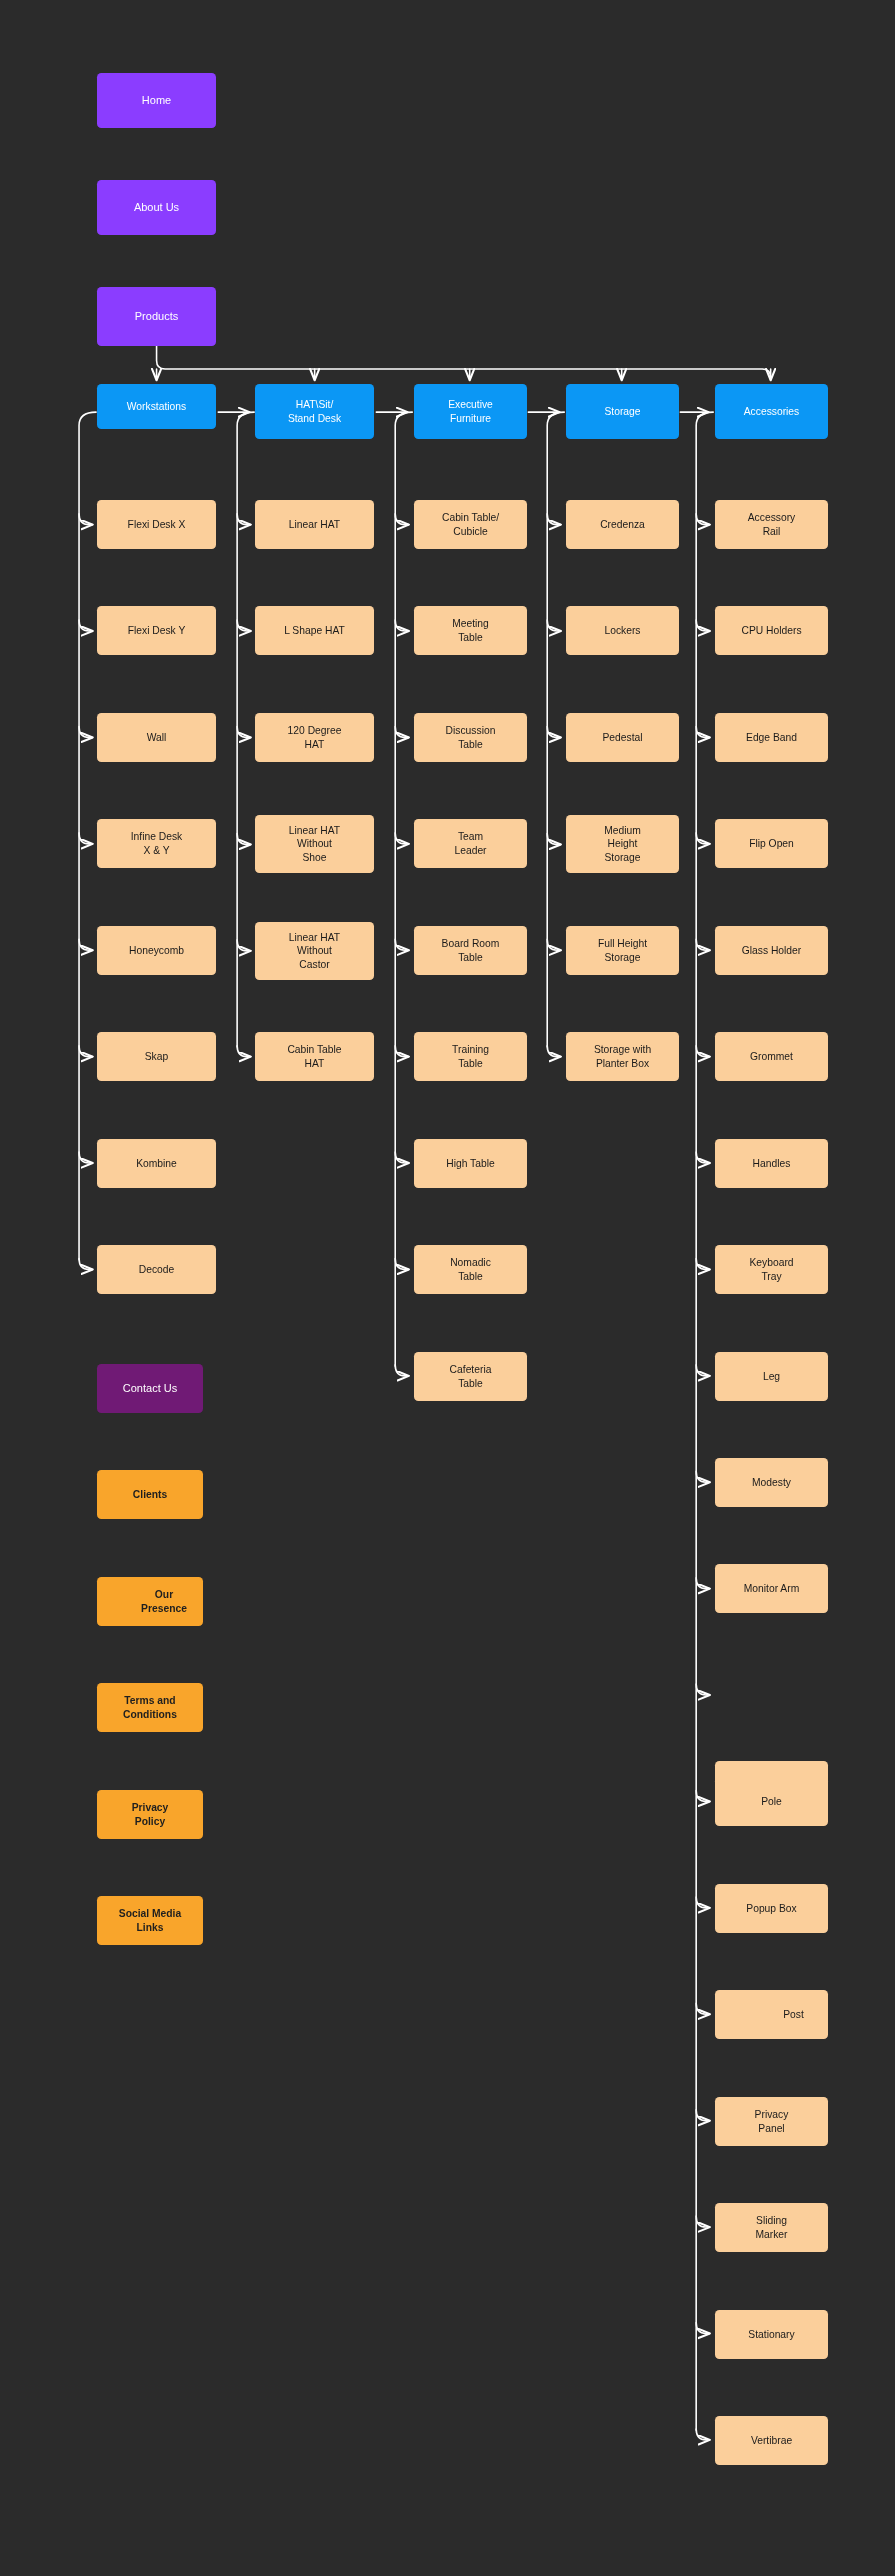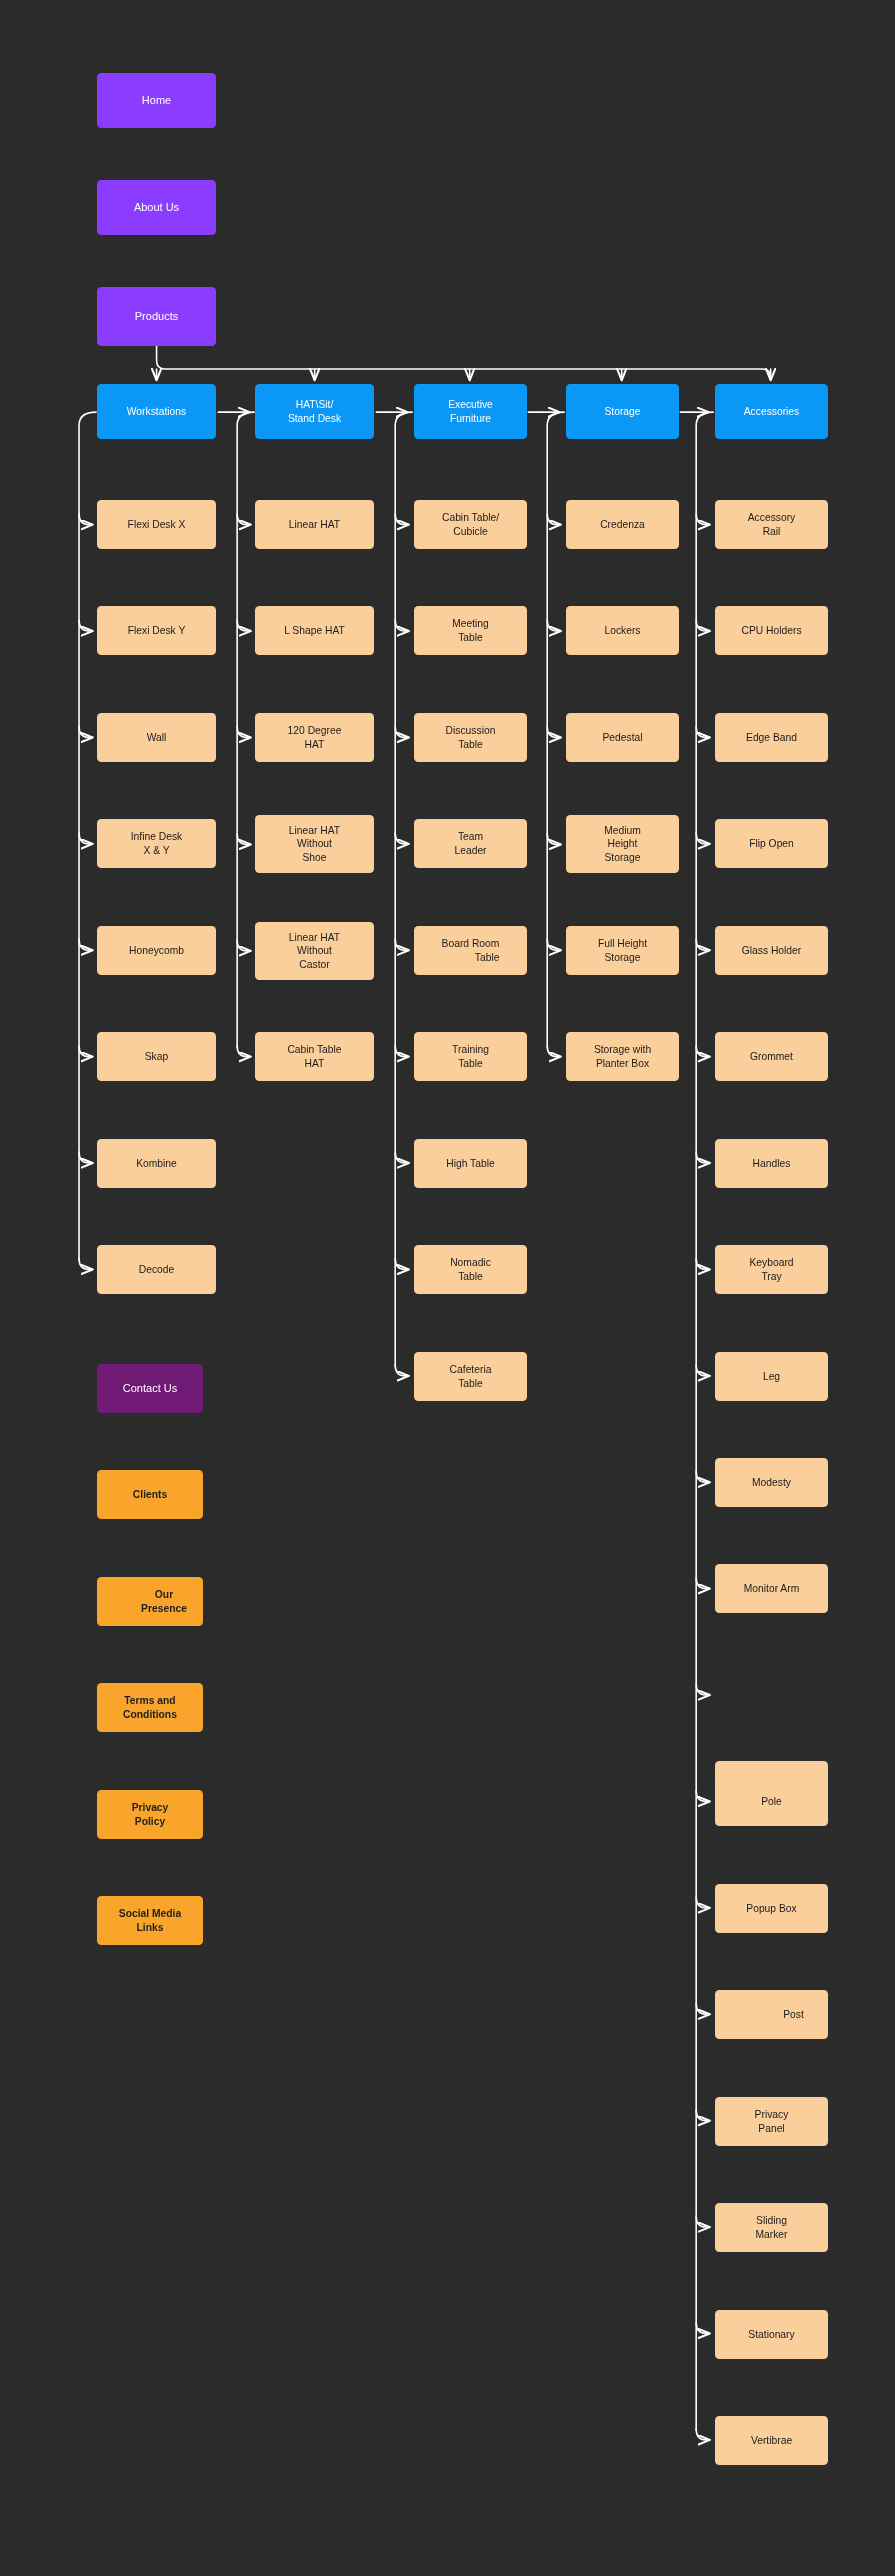--- a/index.html
+++ b/index.html
@@ -104,21 +104,21 @@
         <path d="M1145,3294 Q1145,3312 1161,3312 L1167,3312" marker-end="url(#arr)"></path>
         <path d="M1145,3469 Q1145,3487 1161,3487 L1167,3487" marker-end="url(#arr)"></path>
         <path d="M1145,3644 Q1145,3662 1161,3662 L1167,3662" marker-end="url(#arr)"></path>
         <path d="M1145,3819 Q1145,3837 1161,3837 L1167,3837" marker-end="url(#arr)"></path>
         <path d="M1145,3994 Q1145,4012 1161,4012 L1167,4012" marker-end="url(#arr)"></path>
       </g>
   </svg>
 <div class="node n-root" style="left: 97px; top: 73px; width: 119px; height: 55px;">Home</div>
     <div class="node n-root" style="left: 97px; top: 180px; width: 119px; height: 55px;">About Us</div>
     <div class="node n-root" style="left: 97px; top: 287px; width: 119px; height: 59px;">Products</div>
-    <div class="node n-cat" style="left: 97px; top: 384px; width: 119px; height: 55px;">Workstations</div>
+    <div class="node n-cat" style="left: 97px; top: 384px; width: 119px; height: 45px;">Workstations</div>
     <div class="node n-cat" style="left: 255px; top: 384px; width: 119px; height: 55px;">HAT\Sit/
 Stand Desk</div>
     <div class="node n-cat" style="left: 414px; top: 384px; width: 113px; height: 55px;">Executive
 Furniture</div>
     <div class="node n-cat" style="left: 566px; top: 384px; width: 113px; height: 55px;">Storage</div>
     <div class="node n-cat" style="left: 715px; top: 384px; width: 113px; height: 55px;">Accessories</div>
     <div class="node n-leaf" style="left: 97px; top: 500px; width: 119px; height: 49px;">Flexi Desk X</div>
     <div class="node n-leaf" style="left: 97px; top: 606px; width: 119px; height: 49px;">Flexi Desk Y</div>
     <div class="node n-leaf" style="left: 97px; top: 713px; width: 119px; height: 49px;">Wall</div>
     <div class="node n-leaf" style="left: 97px; top: 819px; width: 119px; height: 49px;">Infine Desk
@@ -140,21 +140,21 @@
     <div class="node n-leaf" style="left: 255px; top: 1032px; width: 119px; height: 49px;">Cabin Table
 HAT</div>
     <div class="node n-leaf" style="left: 414px; top: 500px; width: 113px; height: 49px;">Cabin Table/
 Cubicle</div>
     <div class="node n-leaf" style="left: 414px; top: 606px; width: 113px; height: 49px;">Meeting
 Table</div>
     <div class="node n-leaf" style="left: 414px; top: 713px; width: 113px; height: 49px;">Discussion
 Table</div>
     <div class="node n-leaf" style="left: 414px; top: 819px; width: 113px; height: 49px;">Team
 Leader</div>
-    <div class="node n-leaf" style="left: 414px; top: 926px; width: 113px; height: 49px; text-align: right;">Board Room
+    <div class="node n-leaf" style="left: 414px; top: 926px; width: 113px; height: 49px;">Board Room
 Table</div>
     <div class="node n-leaf" style="left: 414px; top: 1032px; width: 113px; height: 49px;">Training
 Table</div>
     <div class="node n-leaf" style="left: 414px; top: 1139px; width: 113px; height: 49px;">High Table</div>
     <div class="node n-leaf" style="left: 414px; top: 1245px; width: 113px; height: 49px;">Nomadic
 Table</div>
     <div class="node n-leaf" style="left: 414px; top: 1352px; width: 113px; height: 49px;">Cafeteria
 Table</div>
     <div class="node n-leaf" style="left: 566px; top: 500px; width: 113px; height: 49px;">Credenza</div>
     <div class="node n-leaf" style="left: 566px; top: 606px; width: 113px; height: 49px;">Lockers</div>

